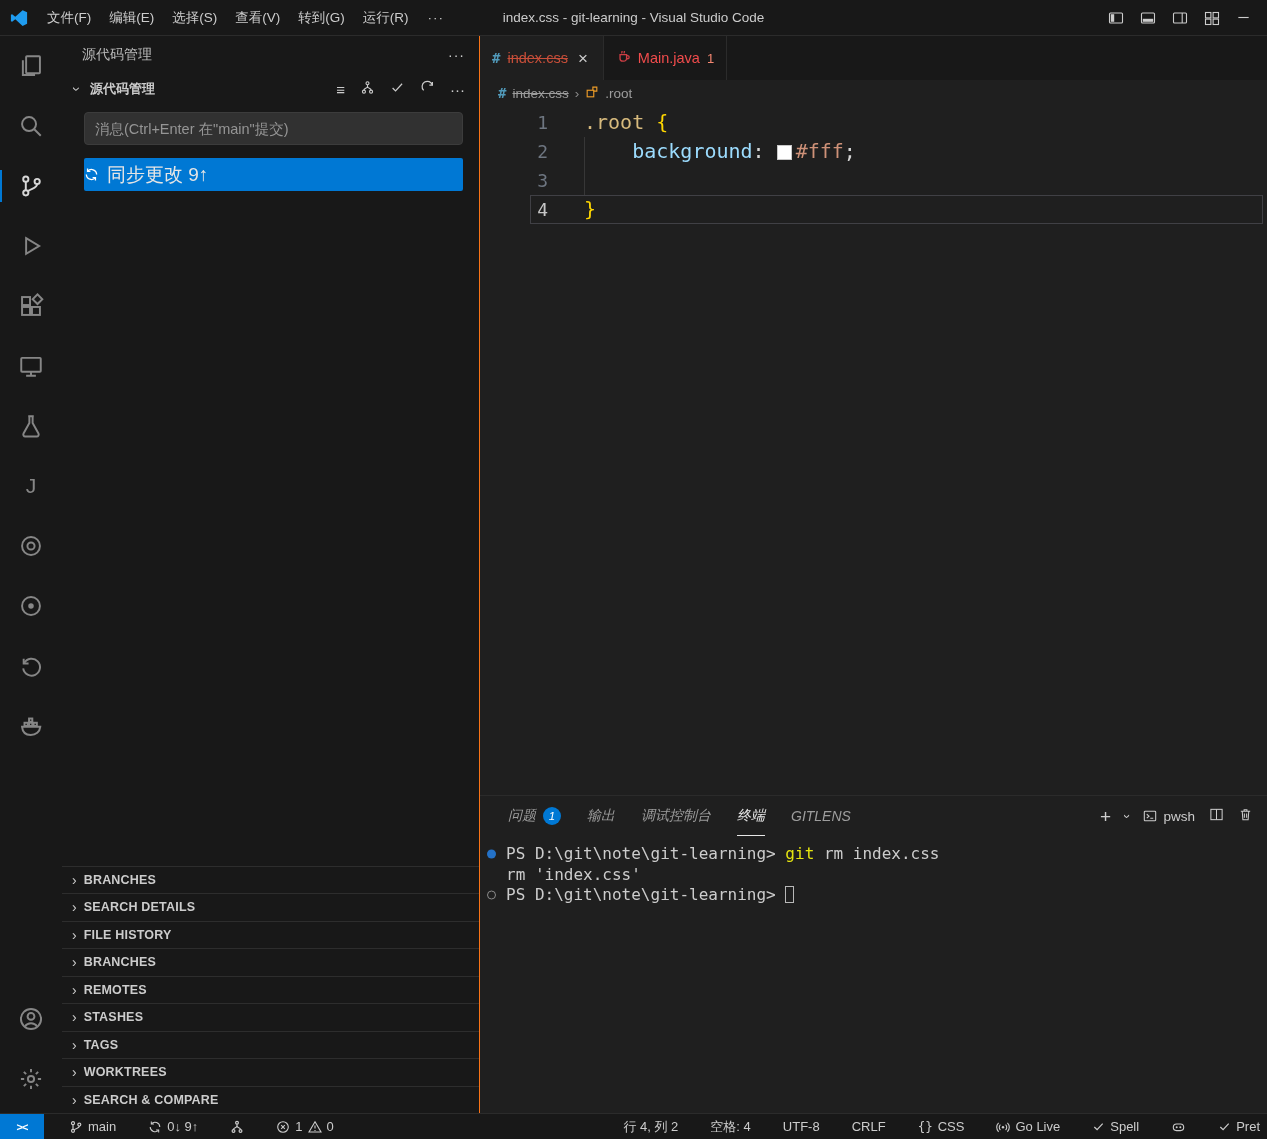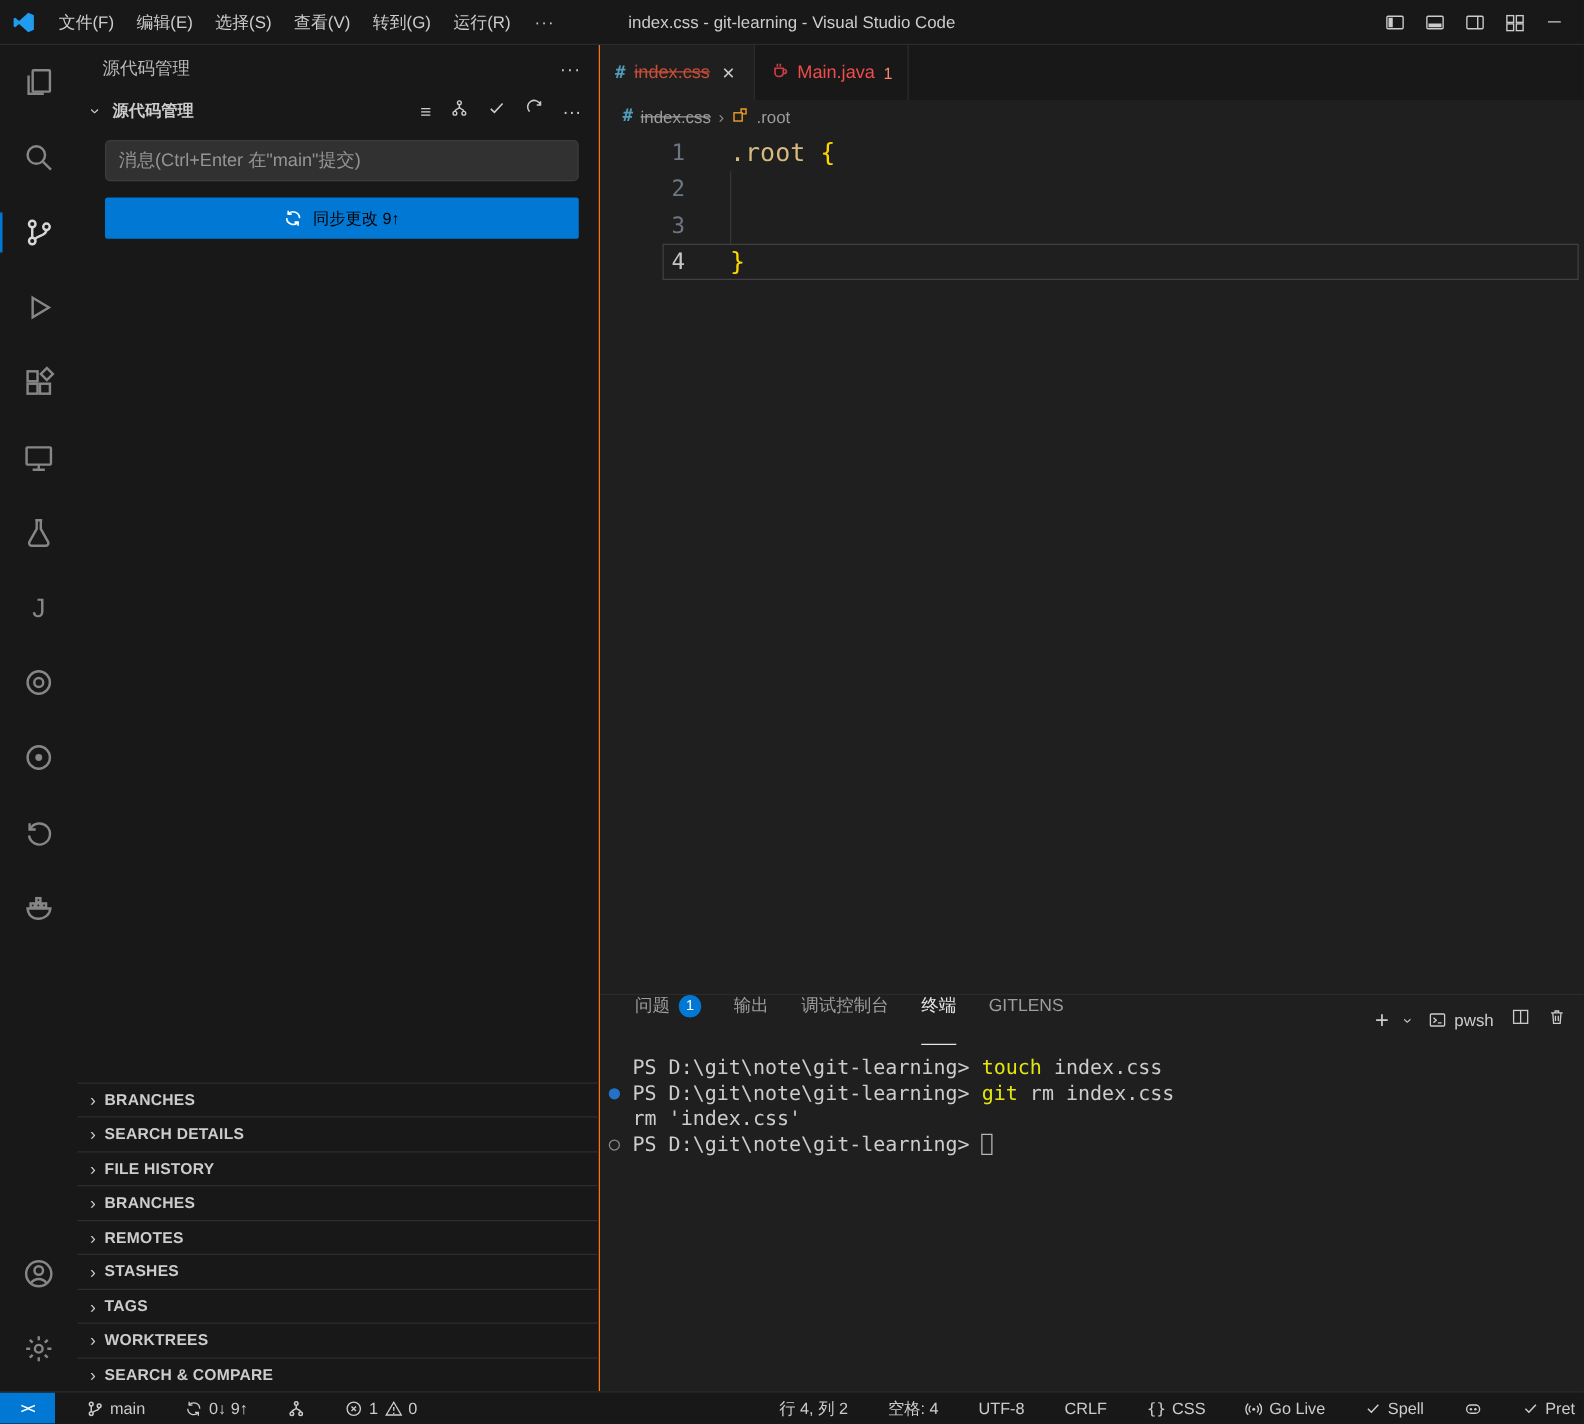--- a/index.html
+++ b/index.html
@@ -39,21 +39,21 @@
   .scm-toolbar { height:30px; display:flex; align-items:center; padding:0 14px 0 8px; gap:4px; }
   .scm-toolbar .chev { transform:rotate(90deg); display:inline-block; font-size:14px; color:#cccccc; width:14px; text-align:center; }
   .scm-title { font-size:13px; font-weight:bold; color:#cccccc; margin-left:2px; }
   .scm-actions { margin-left:auto; display:flex; align-items:center; gap:15px; color:#cccccc; }
   .scm-actions .glyph { font-size:15px; }
   .commit-input { margin:8px 16px 0 22px; height:33px; background:#313131; border:1px solid #3c3c3c;
                   border-radius:4px; color:#cccccc; font-size:14.5px; padding:0 10px; outline:none;
                   font-family:"Liberation Sans",sans-serif; }
   .commit-input::placeholder { color:#959595; }
   .sync-btn { margin:13px 16px 0 22px; height:33px; background:#0078d4; border:none; border-radius:2px;
-              color:#000000; font-size:13px; display:flex; align-items:center; justify-content:center;
+              color:#e5e5e5; font-size:19px; display:flex; align-items:center; 
               gap:8px; cursor:pointer; font-family:"Liberation Sans",sans-serif; }
   .sidebar-sections { margin-top:auto; display:flex; flex-direction:column; }
   .section-row { height:27.5px; border-top:1px solid #2d2d2d; display:flex; align-items:center;
                  padding-left:10px; gap:7px; cursor:pointer; }
   .section-row .chev { color:#cccccc; font-size:14px; }
   .section-label { font-size:12.5px; font-weight:bold; color:#cccccc; letter-spacing:.2px; }
 
   
   .editor-col { flex:1; display:flex; flex-direction:column; min-width:0; background:#1f1f1f; }
 
@@ -86,22 +86,22 @@
   .tok.brace { color:#ffd700; }
   .tok.prop { color:#9cdcfe; }
   .tok.value { color:#ce9178; }
   .tok.plain { color:#d4d4d4; }
   .swatch { display:inline-block; width:15px; height:15px; border:1px solid #c8c8c8; margin-right:4px;
             vertical-align:-2px; }
 
   
   .panel { height:318px; flex:0 0 318px; border-top:1px solid #2b2b2b; background:#1f1f1f; display:flex; flex-direction:column; }
   .panel-header { height:40px; flex:0 0 40px; display:flex; align-items:center; padding:0 14px 0 28px; gap:26px; }
-  .panel-tab { height:100%; display:flex; gap:7px; font-size:14px; color:#9d9d9d;
-               border-bottom:1px solid transparent; cursor:pointer; }
+  .panel-tab { height:100%; display:flex; align-items:center; gap:7px; font-size:14px; color:#9d9d9d;
+               border-bottom:1px solid transparent; cursor:pointer;font-style:italic; }
   .panel-tab.active { color:#e7e7e7; border-bottom-color:#e7e7e7; }
   .badge { min-width:18px; height:18px; border-radius:9px; background:#0078d4; color:#ffffff; font-size:11.5px;
            display:flex; align-items:center; justify-content:center; padding:0 4px; }
   .panel-actions { margin-left:auto; display:flex; align-items:center; gap:14px; color:#cccccc; }
   .panel-plus { font-size:19px; line-height:1; }
   .panel-chev { transform:rotate(90deg); display:inline-block; font-size:13px; }
   .pwsh-item { display:flex; align-items:center; gap:6px; font-size:13.5px; color:#cccccc; }
 
   .terminal { flex:1; padding-top:8px; font-family:"DejaVu Sans Mono",monospace; font-size:16px;
               line-height:20.5px; overflow:hidden; }
@@ -377,21 +377,21 @@
         <span><svg width="14" height="14" viewBox="0 0 16 16" fill="none" stroke="#ee9d28" stroke-width="1.3">
               <rect x="2.5" y="6" width="7.5" height="7.5"></rect>
               <path d="M9 6V2.5h4.5V7H10"></path>
             </svg></span>
         <span class="bc-symbol">.root</span>
       </div>
 
       <div class="code-area">
         <div>
             <div class="code-line"><span class="ln">1</span><span class="code-content"><span class="tok selector">.root </span><span class="tok brace">{</span></span></div>
-            <div class="code-line guide"><span class="ln">2</span></div>
+            <div class="code-line guide"><span class="ln">2</span><span class="code-content"><span class="tok plain">    </span><span class="tok prop">background</span><span class="tok plain">: </span><span class="swatch" style="background: rgb(255, 255, 255);"></span><span class="tok value">#fff</span><span class="tok plain">;</span></span></div>
             <div class="code-line guide"><span class="ln">3</span></div>
             <div class="code-line active"><span class="ln">4</span><span class="code-content"><span class="tok brace">}</span></span></div>
           </div>
       </div>
 
       <div class="panel">
         <div class="panel-header">
           <div class="panel-tab">
             <span>问题</span>
             <span class="badge">1</span>
@@ -421,21 +421,20 @@
             <span><svg width="15" height="15" viewBox="0 0 16 16" fill="none" stroke="#cccccc" stroke-width="1.1">
                   <rect x="2" y="2.5" width="12" height="11"></rect>
                   <path d="M8 2.5v11"></path>
                 </svg></span>
             <span><svg width="15" height="15" viewBox="0 0 16 16" fill="none" stroke="#cccccc" stroke-width="1.1">
                   <path d="M3 4.5h10M6.5 4.5V3h3v1.5M4.5 4.5l.7 9h5.6l.7-9M6.8 7v4.5M9.2 7v4.5"></path>
                 </svg></span>
           </div>
         </div>
         <div class="terminal">
-            <div class="term-line"><span class="t-plain">PS D:\git\note\git-learning&gt; </span><span class="t-cmd">touch</span><span class="t-plain"> index.css</span></div>
             <div class="term-line"><span class="deco dot"></span><span class="t-plain">PS D:\git\note\git-learning&gt; </span><span class="t-cmd">git</span><span class="t-plain"> rm index.css</span></div>
             <div class="term-line"><span class="t-plain">rm 'index.css'</span></div>
             <div class="term-line"><span class="deco circle"></span><span class="t-plain">PS D:\git\note\git-learning&gt; </span><span class="term-cursor"></span></div>
           </div>
       </div>
     </div>
   </div>
 
   <div class="statusbar">
     <div class="sb-remote">&gt;&lt;</div>

